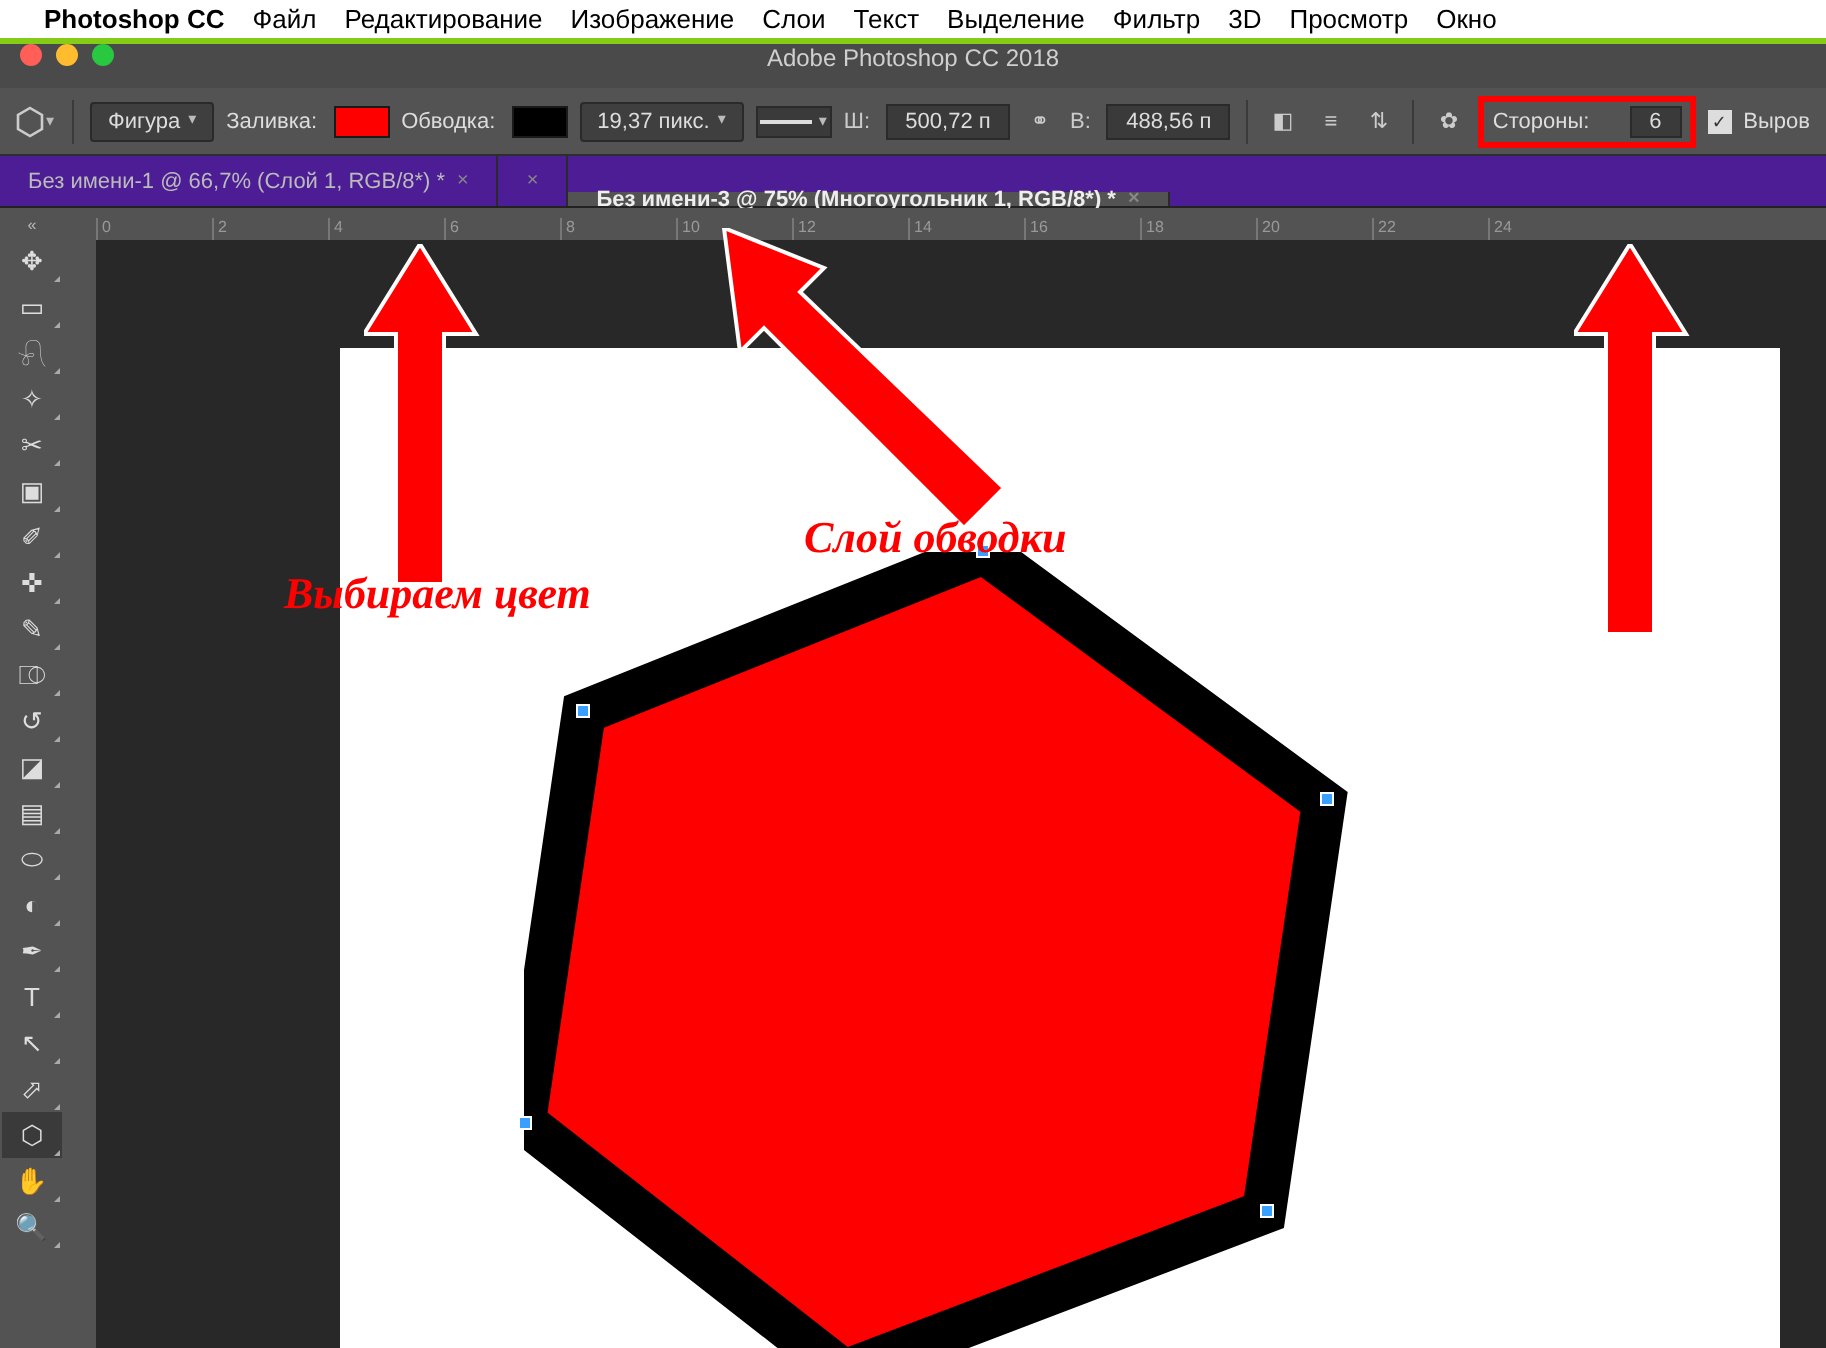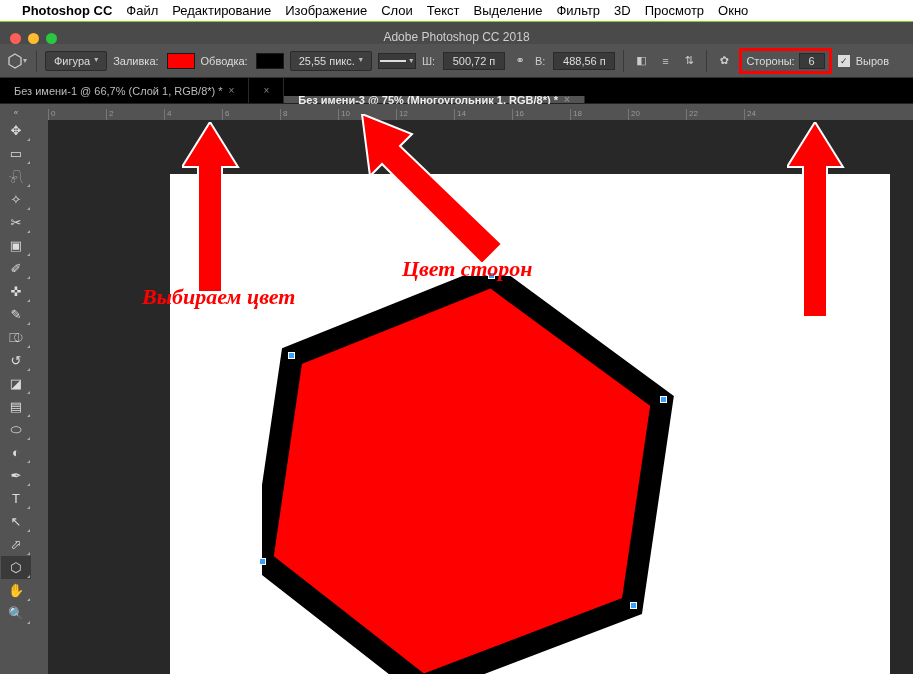--- a/index.html
+++ b/index.html
@@ -1,50 +1,50 @@
 <!DOCTYPE html>
 <html><head>
 <meta charset="utf-8">
 <style>
   * { margin: 0; padding: 0; box-sizing: border-box; font-family: -apple-system, "Helvetica Neue", Arial, sans-serif; }
   body { width: 913px; height: 674px; overflow: hidden; background:#2a2a2a; }
 
   
-  .mac-menubar { height: 22px; background:#fff; display:flex; align-items:center; padding:0 8px; font-size:13px; color:#000; gap:14px; border-bottom:1px solid #84cc16;}
+  .mac-menubar { height: 22px; background:#fff; display:flex; align-items:center; padding:0 8px; font-size:13px; color:#000; gap:14px; border-bottom:3px solid #84cc16;}
   .mac-menubar .apple { font-size:14px; }
   .mac-menubar .app-name { font-weight:700; }
 
   
-  .win-title { height:22px; background:#4a4a4a; display:flex; align-items:flex-end; position:relative; font-size:12px; color:#cfcfcf;}
+  .win-title { height:22px; background:#4a4a4a; display:flex; align-items:flex-start; position:relative; font-size:12px; color:#cfcfcf;}
   .traffic { display:flex; gap:7px; margin-left:10px;}
   .traffic span { width:11px; height:11px; border-radius:50%; display:inline-block;}
   .tr-red{background:#ff5f57;} .tr-yel{background:#febc2e;} .tr-grn{background:#28c840;}
   .win-title .title-text{ position:absolute; left:50%; transform:translateX(-50%);}
 
   
   .options-bar { height:34px; background:#535353; border-bottom:1px solid #2e2e2e; display:flex; align-items:center; font-size:11px; color:#ddd; padding:0 6px; gap:6px; white-space:nowrap; overflow:hidden;}
   .opt-group{display:flex;align-items:center;gap:8px;}
   .hex-icon{width:22px;height:22px;display:flex;align-items:center;justify-content:center;}
   .drop-btn{background:#3f3f3f;border:1px solid #2a2a2a;border-radius:2px;padding:3px 8px;display:flex;align-items:flex-start;gap:4px;}
   .chev{font-size:8px;color:#bbb;}
   .color-swatch{width:28px;height:16px;border:1px solid #1a1a1a;display:inline-block;}
   .sw-red{background:#ff0000;}
   .sw-black{background:#000;}
   .txt-field{background:#3a3a3a;border:1px solid #2a2a2a;color:#ddd;font-size:11px;padding:2px 4px;width:62px;text-align:center;}
   .stroke-style{width:38px;height:16px;background:#3a3a3a;border:1px solid #2a2a2a;display:flex;align-items:center;justify-content:center;}
   .stroke-style .line{width:26px;height:2px;background:#ddd;}
   .dim-lbl{color:#ccc;}
   .link-icon,.align-ic,.gear-ic{width:18px;height:18px;display:flex;align-items:center;justify-content:center;color:#ccc;font-size:11px;}
-  .sides-box{border:3px solid #ff0000;padding:2px 4px;display:flex;align-items:center;gap:4px;}
+  .sides-box{border:3px solid #ff0000;padding:2px 4px;display:flex;align-items:center;gap:20px;}
   .sides-input{background:#3a3a3a;border:1px solid #2a2a2a;color:#ddd;font-size:11px;padding:1px 3px;width:26px;text-align:center;}
   .chk{width:12px;height:12px;background:#ddd;display:inline-flex;align-items:center;justify-content:center;font-size:9px;color:#333;}
   .divider-v{width:1px;height:22px;background:#3a3a3a;margin:0 2px;}
 
   
-  .doc-tabs{height:26px;background:#000000;display:flex;align-items:stretch;font-size:11px;color:#bbb;border-bottom:1px solid #222;}
+  .doc-tabs{height:26px;background:#4c1d95;display:flex;align-items:stretch;font-size:11px;color:#bbb;border-bottom:1px solid #222;}
   .doc-tab{padding:0 14px;display:flex;align-items:center;gap:6px;border-right:1px solid #2a2a2a;cursor:default;}
   .doc-tab.active{background:#535353;color:#eee;font-weight:600;margin-top:18px;}
   .tab-x{color:#888;font-size:10px;}
 
   
   .workspace{position:absolute;top:104px;left:0;right:0;bottom:0;display:flex;background:#2a2a2a;}
   .tool-col{width:32px;background:#535353;display:flex;flex-direction:column;align-items:center;padding-top:4px;gap:0;}
   .tool-slot{width:30px;height:23px;display:flex;align-items:center;justify-content:center;color:#ddd;font-size:13px;position:relative;}
   .tool-slot.sel{background:#3a3a3a;}
   .tool-slot .tri{position:absolute;right:1px;bottom:1px;width:0;height:0;border-left:3px solid transparent;border-bottom:3px solid #aaa;}
@@ -107,21 +107,21 @@
   </div>
   <div class="opt-group">
     <span>Заливка:</span>
     <span class="color-swatch sw-red"></span>
   </div>
   <div class="opt-group">
     <span>Обводка:</span>
     <span class="color-swatch sw-black"></span>
   </div>
   <div class="drop-btn">
-    <span>25,55 пикс.</span>
+    <span>19,37 пикс.</span>
     <span class="chev">▾</span>
   </div>
   <div class="stroke-style">
     <span class="line"></span>
     <span class="chev" style="margin-left:3px;">▾</span>
   </div>
   <div class="opt-group">
     <span class="dim-lbl">Ш:</span>
     <input class="txt-field" value="500,72 п" style="">
   </div>
@@ -221,20 +221,20 @@
     <div class="sel-handle" style="left:256px;top:248px"></div>
 
     <svg class="arrow-svg" style="left:150px;top:18px" width="70" height="170">
       <polygon points="28,0 56,45 40,45 40,170 16,170 16,45 0,45" fill="#ff0000" stroke="#fff" stroke-width="2"></polygon>
     </svg>
     <div class="annot" style="left:110px;top:180px">Выбираем цвет</div>
 
     <svg class="arrow-svg" style="left:320px;top:10px" width="150" height="160">
       <polygon points="10,0 60,20 48,32 150,130 130,150 30,50 18,62" fill="#ff0000" stroke="#fff" stroke-width="2"></polygon>
     </svg>
-    <div class="annot" style="left:370px;top:152px">Цвет сторон</div>
+    <div class="annot" style="left:370px;top:152px">Слой обводки</div>
 
     <svg class="arrow-svg" style="left:755px;top:18px" width="70" height="195">
       <polygon points="28,0 56,45 40,45 40,195 16,195 16,45 0,45" fill="#ff0000" stroke="#fff" stroke-width="2"></polygon>
     </svg>
 
   </div>
 </div>
 
 </body></html>

